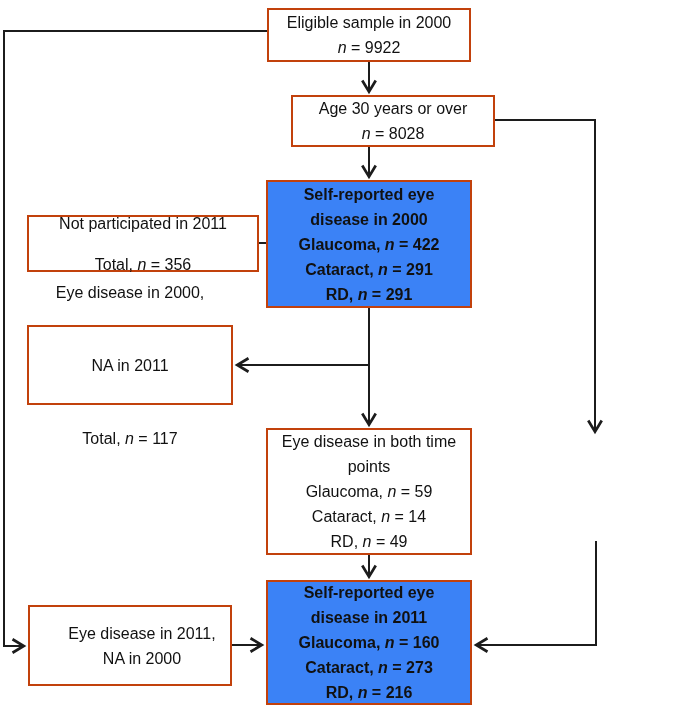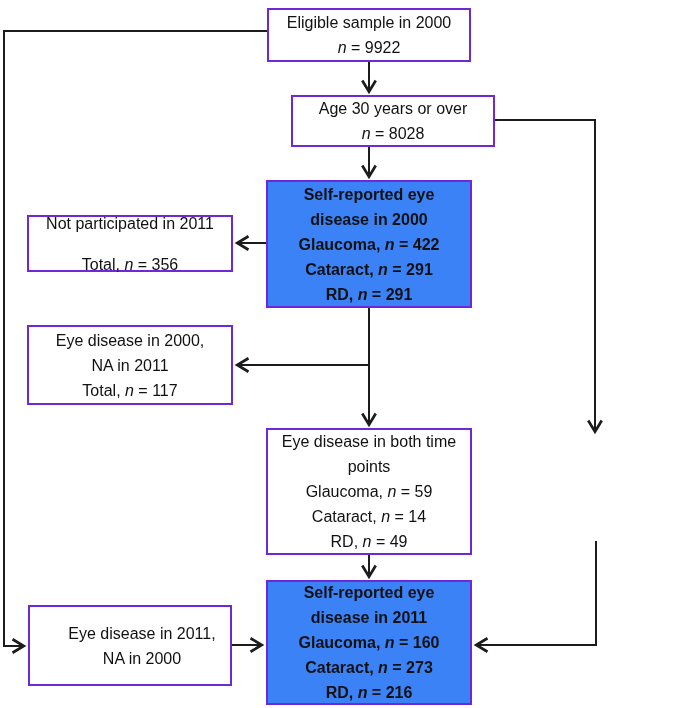--- a/index.html
+++ b/index.html
@@ -13,21 +13,21 @@
     overflow: hidden;
   }
   .connector-layer {
     position: absolute;
     left: 0; top: 0;
     width: 685px; height: 708px;
   }
   .box {
     position: absolute;
     box-sizing: border-box;
-    border: 2px solid #6d28d9;
+    border: 2px solid #c2410c;
     background: #ffffff;
     display: flex;
     flex-direction: column;
     justify-content: center;
     align-items: center;
     text-align: center;
     font-size: 16px;
     line-height: 25px;
     padding: 2px 4px;
   }
@@ -35,22 +35,22 @@
     background: #3b82f6;
     font-weight: 700;
   }
   .box .line { white-space: nowrap; }
   .box .line i { font-style: italic; }
 
   
   #box-eligible        { left: 267px; top:   8px; width: 204px; height:  54px; }
   #box-age30           { left: 267px; top:  95px; width: 204px; height:  52px; margin-left: 24px; }
   #box-disease2000     { left: 266px; top: 180px; width: 206px; height: 128px; }
-  #box-not-participated{ left:  27px; top: 215px; width: 206px; height:  57px; gap: 16px; }
-  #box-na-in-2011      { left:  27px; top: 325px; width: 206px; height:  80px; }
+  #box-not-participated{ left:  27px; top: 215px; width: 232px; height:  57px; gap: 16px; }
+  #box-na-in-2011      { left:  27px; top: 325px; width: 206px; height:  80px; gap: 48px; }
   #box-both-timepoints { left: 266px; top: 428px; width: 206px; height: 127px; }
   #box-incident        { left: 505px; top: 435px; width: 178px; height: 106px; }
   #box-na-in-2000      { left:  28px; top: 605px; width: 204px; height:  81px; padding-left: 28px; }
   #box-disease2011     { left: 266px; top: 580px; width: 206px; height: 125px; }
 </style>
 </head>
 <body>
 
 <div class="stage">
 

